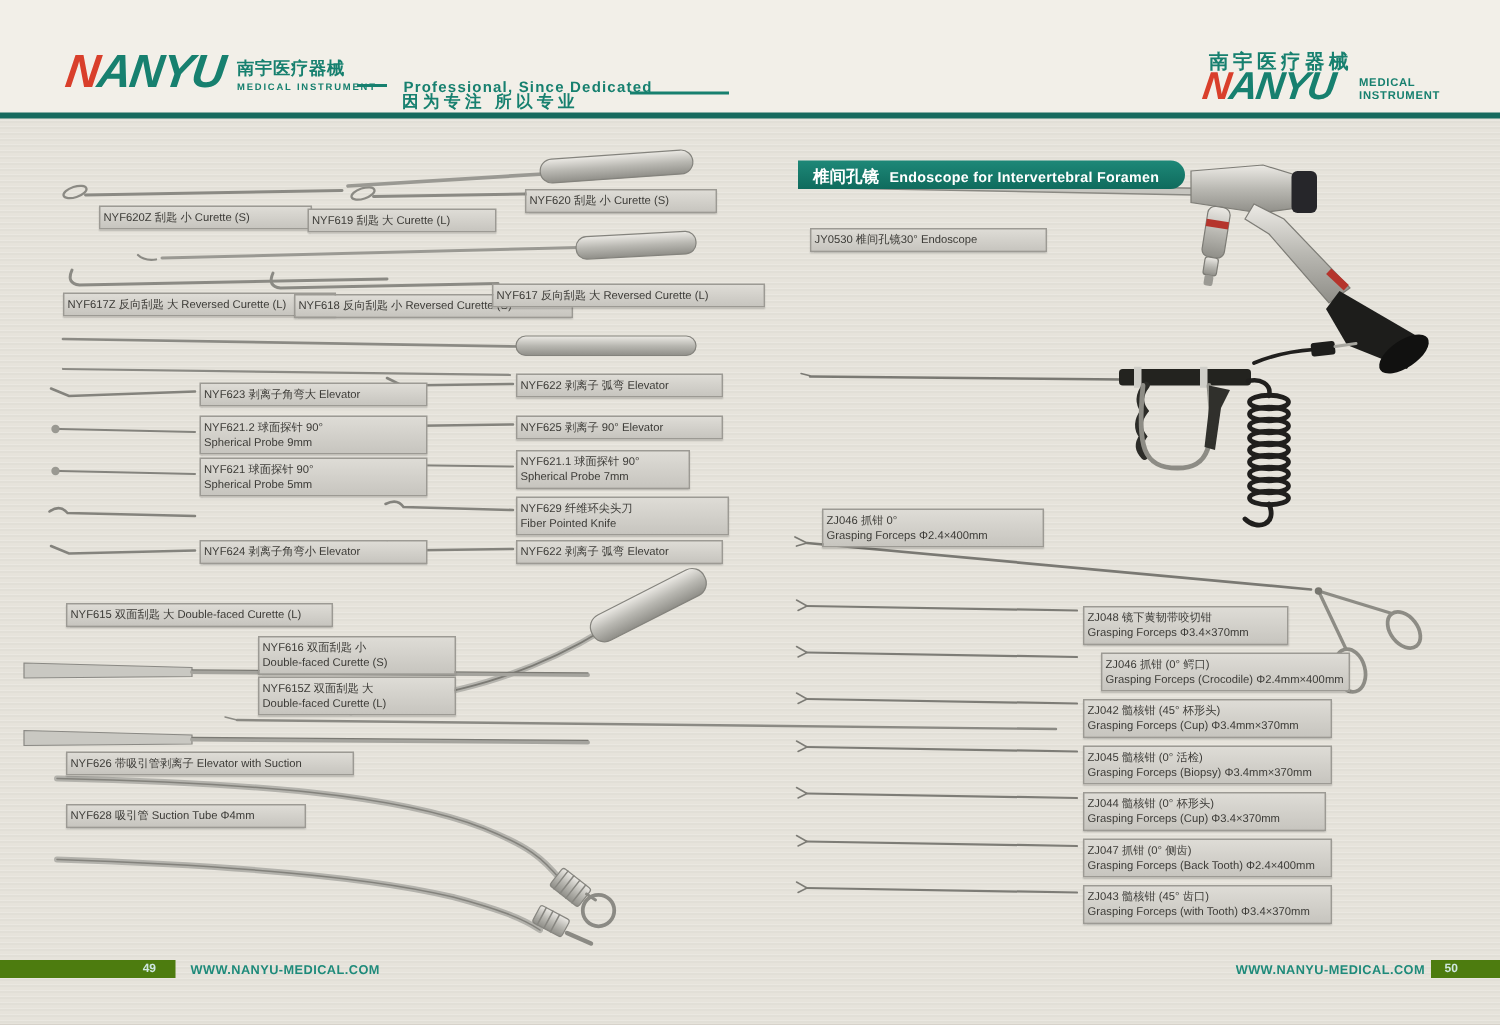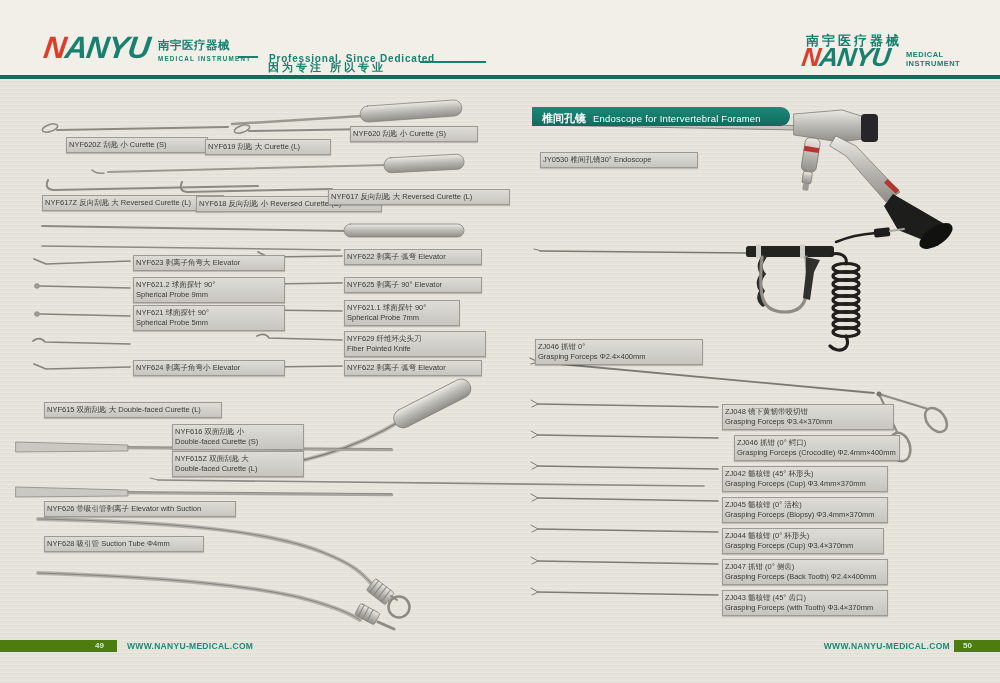--- a/index.html
+++ b/index.html
@@ -23,21 +23,21 @@
   .slogan-en{left:269px;top:53px;font-size:10px;font-weight:700;letter-spacing:.8px;}
   .slogan-line{left:420px;top:61px;width:66px;height:1.5px;background:#17806f;}
   .logoR-cn{left:806px;top:32px;font-size:13px;font-weight:800;letter-spacing:3px;}
   .logoR-word{left:802px;top:42px;font-size:26px;}
   .logoR-en{left:906px;top:50px;font-size:7.5px;font-weight:800;letter-spacing:.5px;line-height:9px;}
   
   .banner{position:absolute;left:532px;top:107px;width:258px;height:19px;line-height:19px;
     background:linear-gradient(180deg,#1e8878,#0f6b5d);border-radius:0 10px 10px 0;
     color:#fff;padding-left:10px;box-sizing:border-box;white-space:nowrap;}
   .banner-cn{font-weight:800;font-size:11px;margin-right:7px;}
-  .banner-en{font-weight:400;font-size:9.5px;letter-spacing:.2px;}
+  .banner-en{font-weight:700;font-size:9.5px;letter-spacing:.2px;}
   
   .lbl{position:absolute;background:linear-gradient(180deg,#dedcd6,#c7c5bf);
     border:1px solid #9c9a94;box-shadow:0 1px 1px rgba(0,0,0,.18);
     padding:2px 2px;box-sizing:border-box;color:#3c3b37;font-size:7.5px;line-height:10px;
     white-space:nowrap;overflow:hidden;}
   .lbl span{display:block;}
   
   .pagebar{position:absolute;top:640px;height:12px;background:#4d7c0f;color:#cfe7e1;
     font-size:8px;line-height:12px;font-weight:700;box-sizing:border-box;}
   .pagebar.pleft{left:0;width:117px;text-align:right;padding-right:13px;}
@@ -294,25 +294,25 @@
   <div class="lbl" style="left:44px;top:501px;width:192px">
       <span>NYF626 带吸引管剥离子 Elevator with Suction</span>
     </div>
   <div class="lbl" style="left:44px;top:536px;width:160px">
       <span>NYF628 吸引管 Suction Tube  Φ4mm</span>
     </div>
 
   <div class="lbl" style="left:540px;top:152px;width:158px">
       <span>JY0530 椎间孔镜30°  Endoscope</span>
     </div>
-  <div class="lbl" style="left:535px;top:339px;width:168px">
+  <div class="lbl" style="left:548px;top:339px;width:148px">
       <span>ZJ046 抓钳 0°</span>
       <span>Grasping Forceps  Φ2.4×400mm</span>
     </div>
-  <div class="lbl" style="left:722px;top:404px;width:172px">
+  <div class="lbl" style="left:722px;top:404px;width:137px">
       <span>ZJ048 镜下黄韧带咬切钳</span>
       <span>Grasping Forceps  Φ3.4×370mm</span>
     </div>
   <div class="lbl" style="left:734px;top:435px;width:166px">
       <span>ZJ046 抓钳 (0° 鳄口)</span>
       <span>Grasping Forceps (Crocodile)  Φ2.4mm×400mm</span>
     </div>
   <div class="lbl" style="left:722px;top:466px;width:166px">
       <span>ZJ042 髓核钳 (45° 杯形头)</span>
       <span>Grasping Forceps (Cup)  Φ3.4mm×370mm</span>

